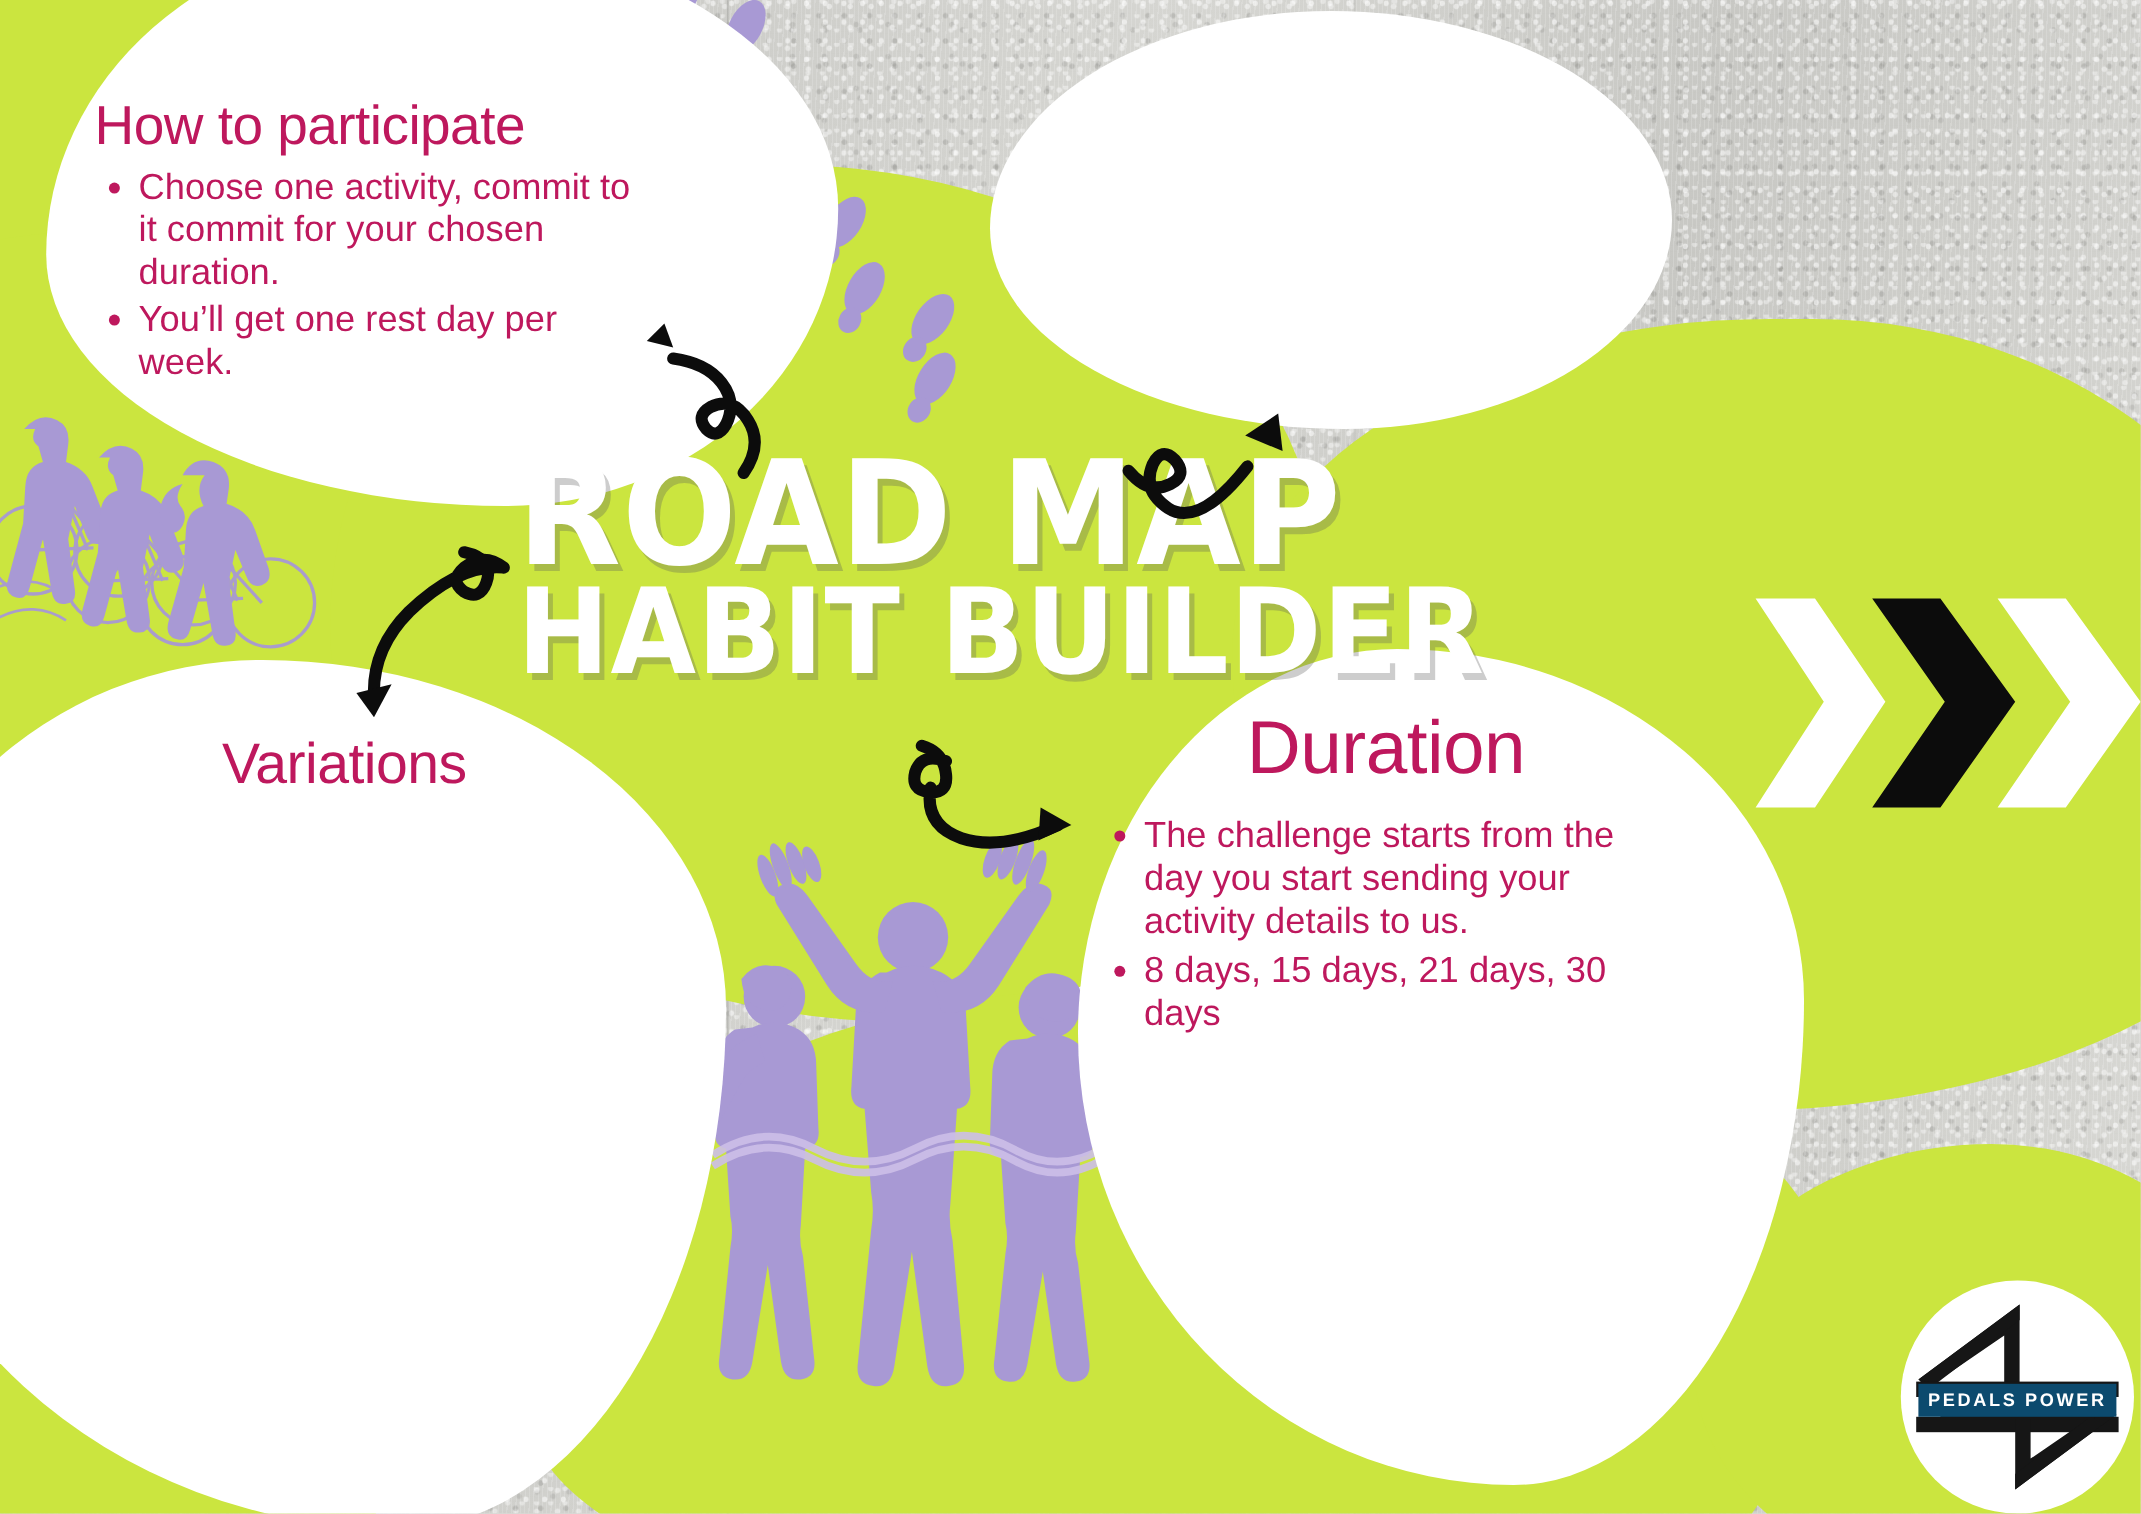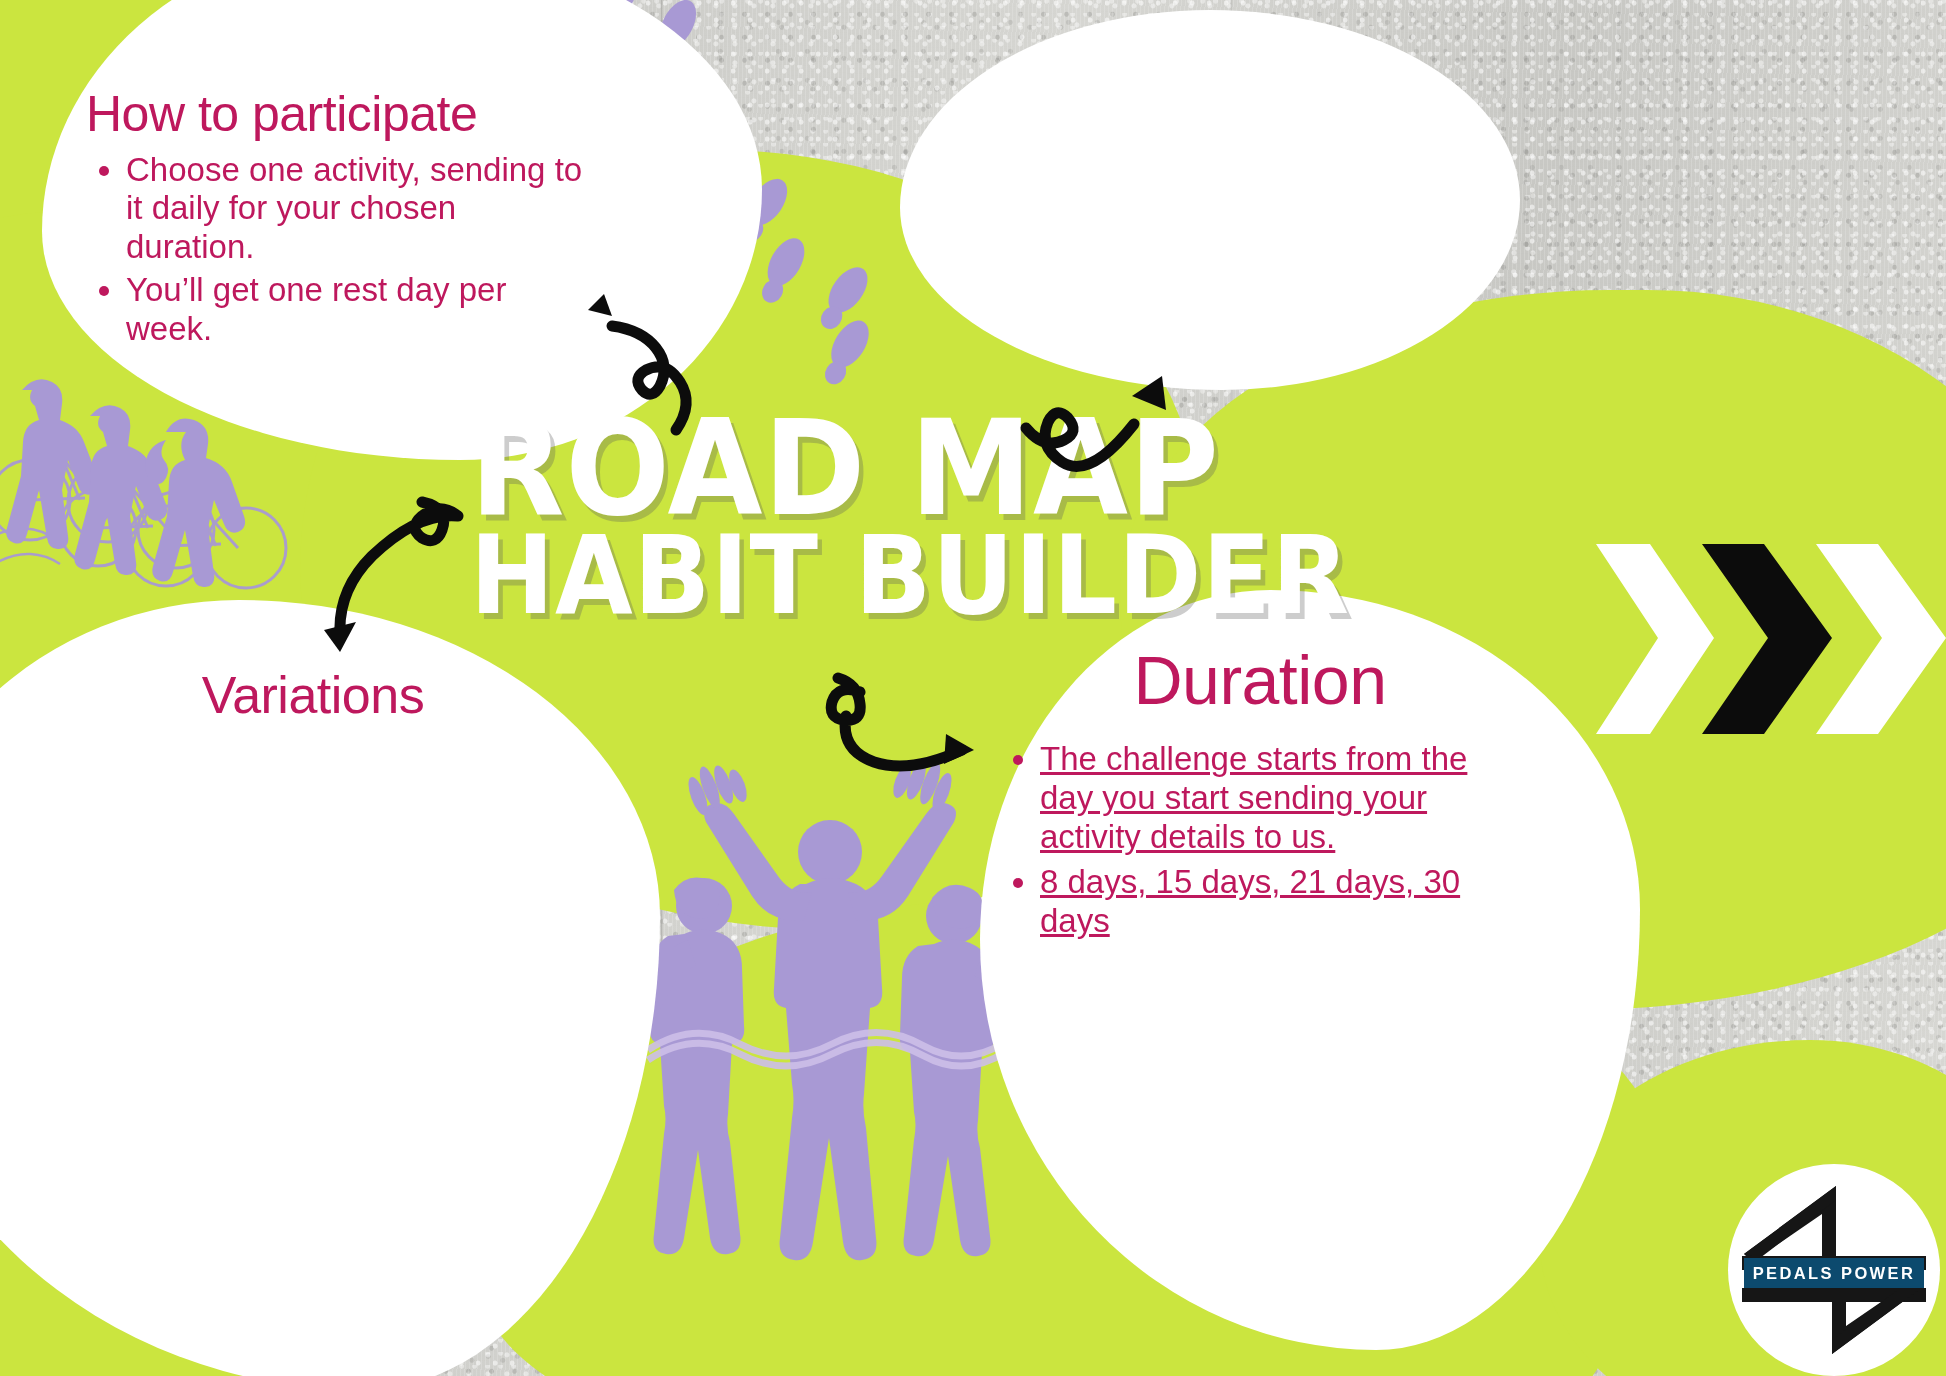--- a/index.html
+++ b/index.html
@@ -74,21 +74,21 @@
 
   
   #card-variations{left:28px;top:668px;width:570px;}
   #card-variations h2{font-size:52px;text-align:center;margin-bottom:40px;}
   #card-variations ul{font-size:32px;padding-left:48px;}
   #card-variations li{margin-bottom:6px;}
 
   
   #card-duration{left:1000px;top:645px;width:520px;}
   #card-duration h2{font-size:68px;text-align:center;margin-bottom:24px;}
-  #card-duration ul{font-size:33px;padding-left:40px;text-decoration:underline;}
+  #card-duration ul{font-size:33px;padding-left:40px;}
   #card-duration li{margin-bottom:6px;}
 
   
   #title{position:absolute;left:470px;top:412px;width:580px;z-index:6;}
   .title-line{
     color:#fff;font-family:"DejaVu Sans", sans-serif;font-weight:700;
     letter-spacing:1px;line-height:.86;
     text-shadow:5px 6px 0 rgba(90,90,88,.30);
     transform:scaleX(.93);transform-origin:left center;white-space:nowrap;
   }
@@ -268,21 +268,21 @@
 
   <svg id="chevrons" viewBox="0 0 350 222">
     <polygon points="0,16 54,16 118,110 54,206 0,206 62,110" fill="#ffffff"></polygon>
     <polygon points="106,16 168,16 236,110 168,206 106,206 172,110" fill="#0c0c0c"></polygon>
     <polygon points="220,16 282,16 350,110 282,206 220,206 286,110" fill="#ffffff"></polygon>
   </svg>
 
   <div class="card" id="card-participate">
     <h2>How to participate</h2>
     <ul>
-      <li>Choose one activity, sending to it daily for your chosen duration.</li>
+      <li>Choose one activity, commit to it commit for your chosen duration.</li>
       <li>You’ll get one rest day per week.</li>
     </ul>
   </div>
 
 
   <div class="card" id="card-variations">
     <h2>Variations</h2>
   </div>
 
   <div class="card" id="card-duration">

